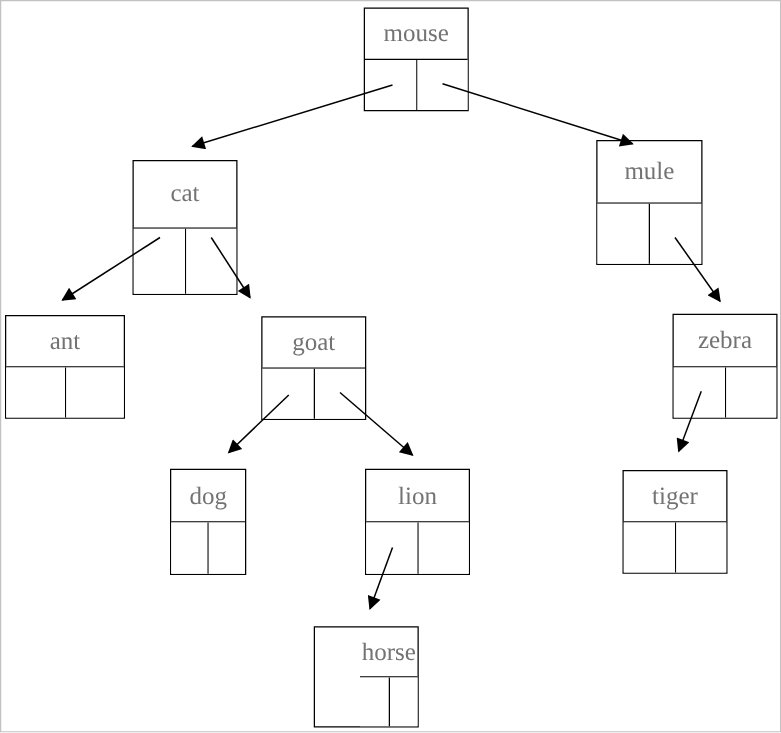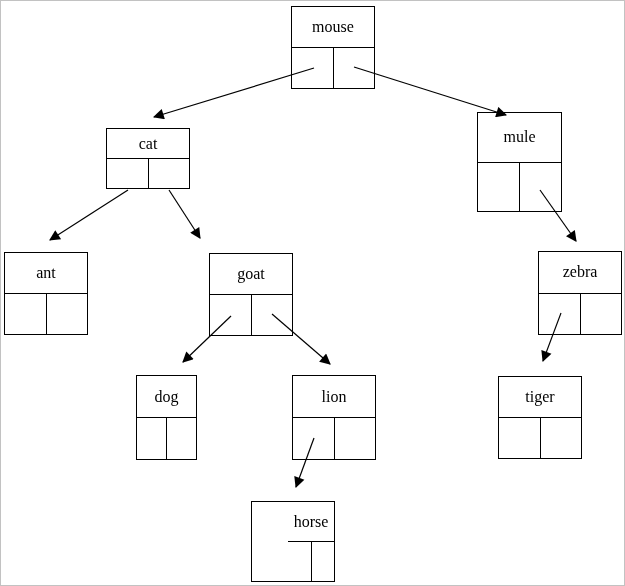--- a/index.html
+++ b/index.html
@@ -23,22 +23,22 @@
     border: 1px solid #000000;
     background: #ffffff;
     display: flex;
     flex-direction: column;
   }
   .node .label {
     flex: 1 1 50%;
     display: flex;
     align-items: center;
     justify-content: center;
-    font-size: 16px;
-    color: #000000;
+    font-size: 20px;
+    color: #737373;
     line-height: 1;
     user-select: none;
   }
   .node .cells {
     flex: 1 1 50%;
     display: flex;
     border-top: 1px solid #000000;
   }
   .node .cell {
     flex: 1 1 50%;
@@ -64,37 +64,37 @@
 <div class="page">
 
   <div class="node" style="left: 290px; top: 5px; width: 84px; height: 83px;">
     <div class="label">mouse</div>
     <div class="cells">
       <div class="cell left"></div>
       <div class="cell right"></div>
     </div>
   </div>
 
-  <div class="node" style="left: 105px; top: 127px; width: 84px; height: 61px;">
+  <div class="node" style="left: 105px; top: 127px; width: 84px; height: 108px;">
     <div class="label">cat</div>
     <div class="cells">
       <div class="cell left"></div>
       <div class="cell right"></div>
     </div>
   </div>
 
   <div class="node" style="left: 476px; top: 111px; width: 85px; height: 100px; font-family: Liberation Serif, serif;">
     <div class="label">mule</div>
     <div class="cells">
       <div class="cell left"></div>
       <div class="cell right"></div>
     </div>
   </div>
 
-  <div class="node" style="left: 3px; top: 251px; width: 84px; height: 83px;">
+  <div class="node" style="left: 3px; top: 251px; width: 96px; height: 83px;">
     <div class="label">ant</div>
     <div class="cells">
       <div class="cell left"></div>
       <div class="cell right"></div>
     </div>
   </div>
 
   <div class="node" style="left: 208px; top: 252px; width: 84px; height: 83px;">
     <div class="label">goat</div>
     <div class="cells">

